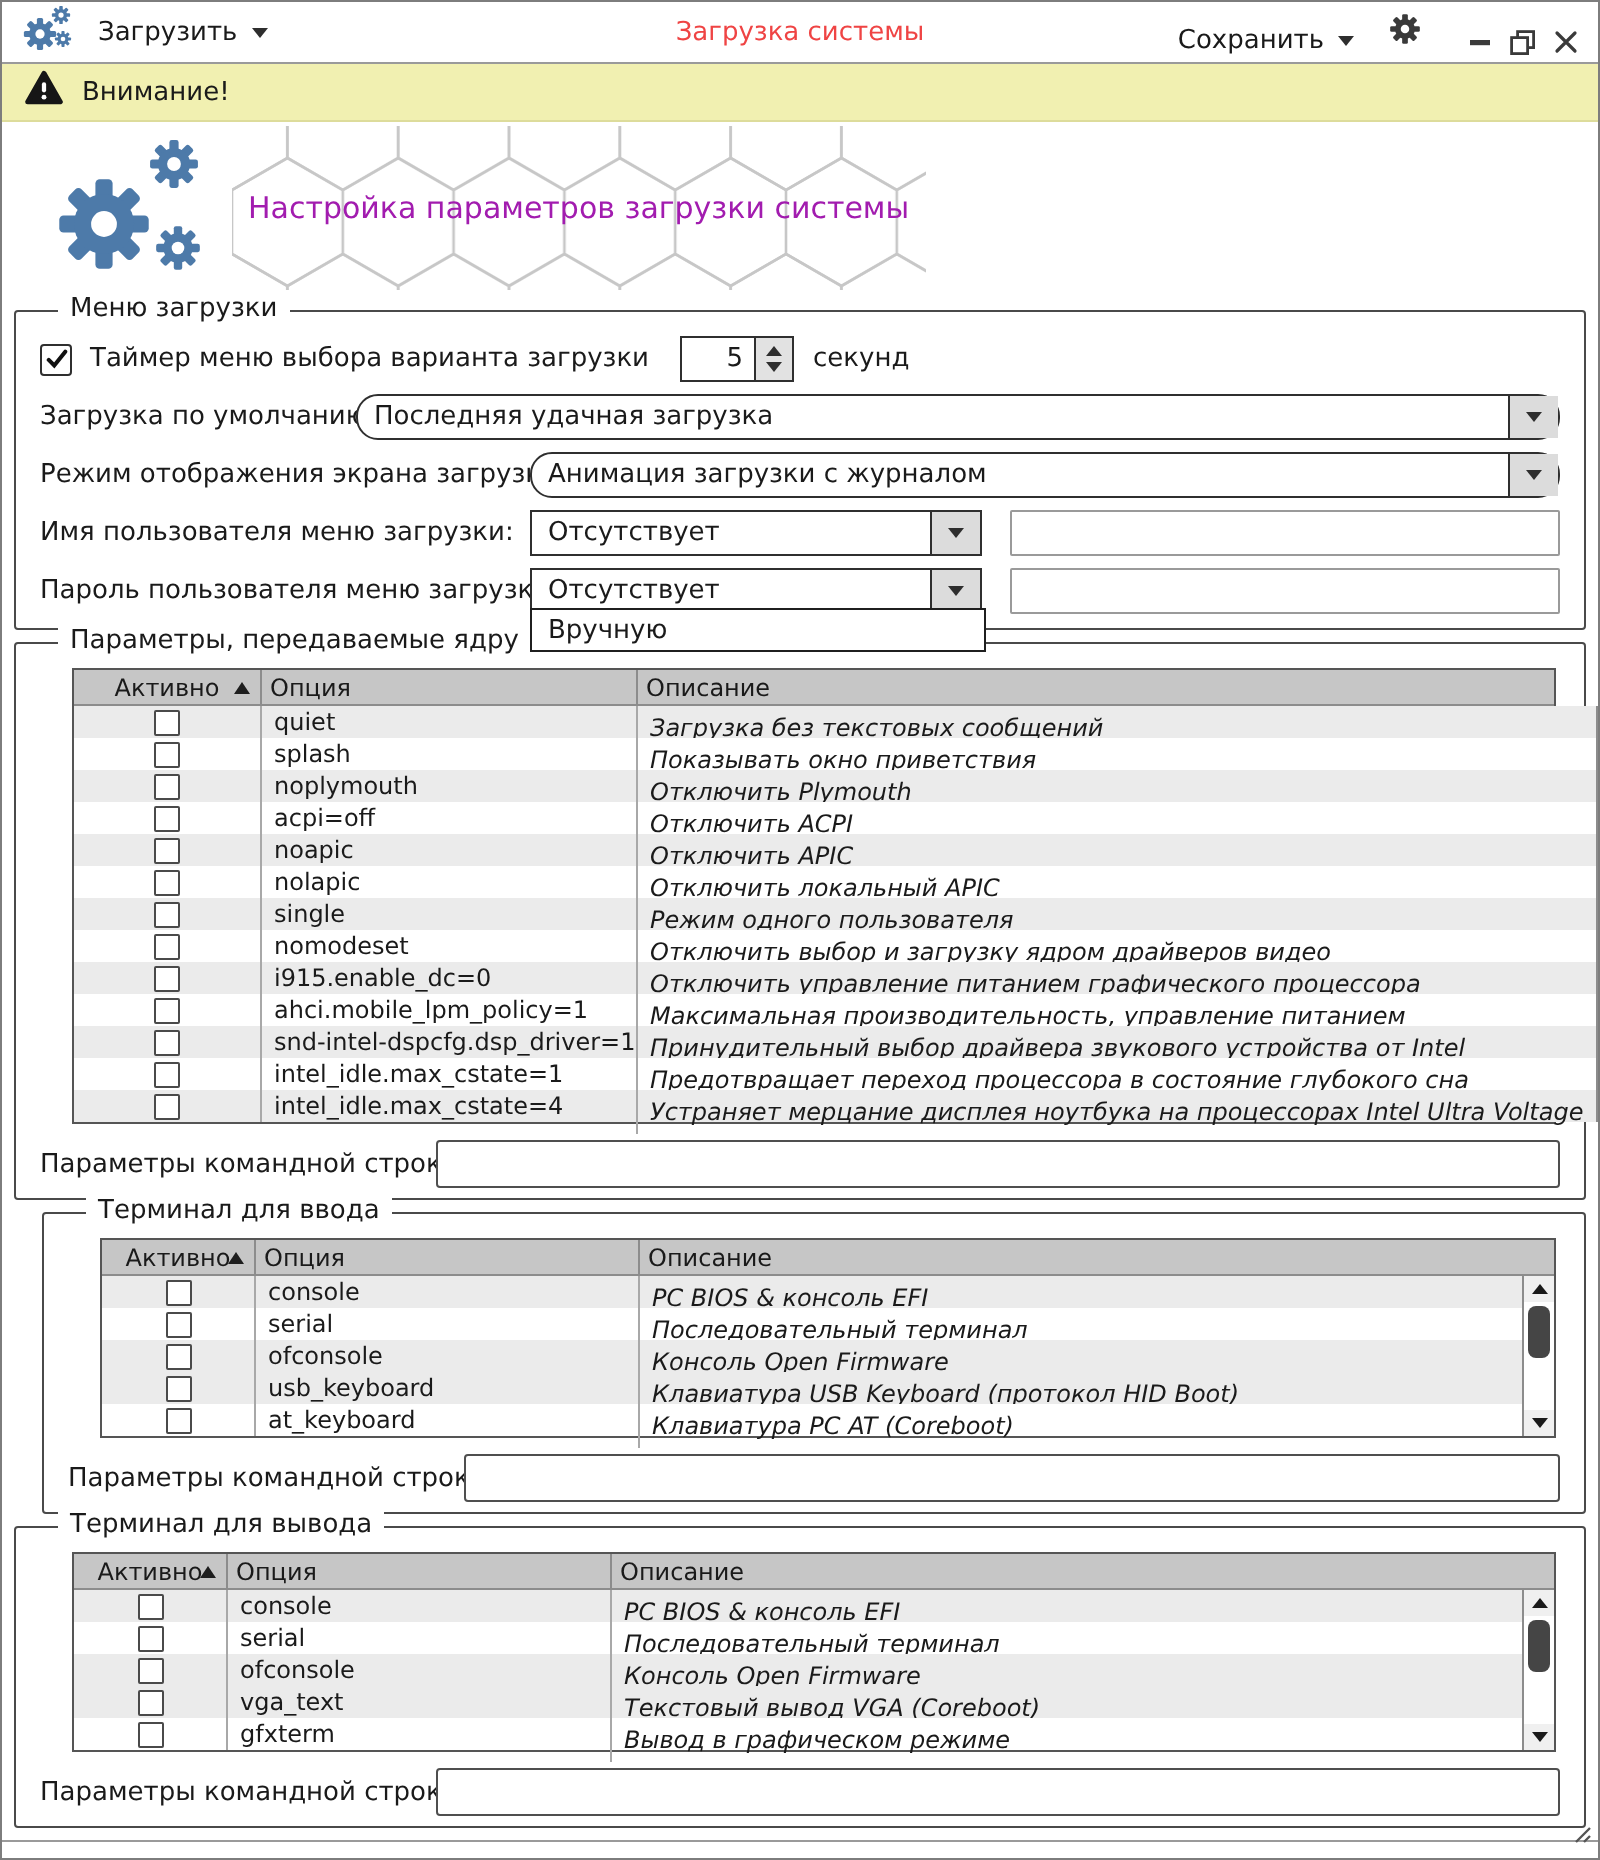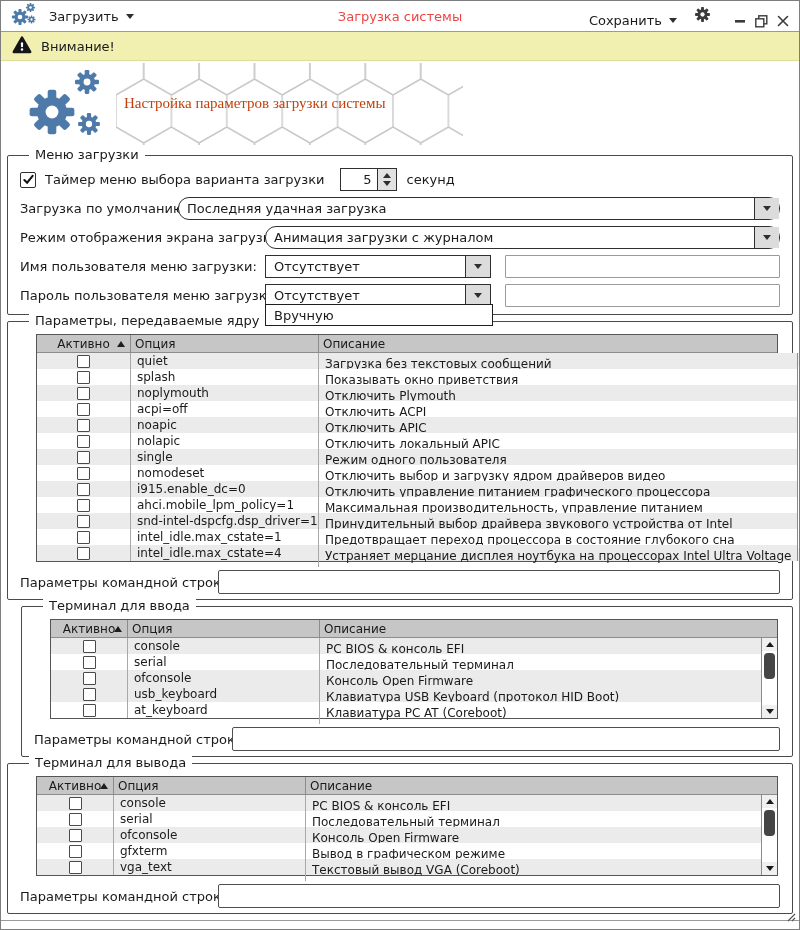--- a/index.html
+++ b/index.html
@@ -18,21 +18,21 @@
   .tri-up{width:0;height:0;border-left:4.5px solid transparent;border-right:4.5px solid transparent;
     border-bottom:5.5px solid #2e2e2e;}
   .winctl{display:flex;align-items:center;gap:9px;margin-left:6px;}
   .winctl svg{display:block;}
   
   .warnbar{flex:0 0 28px;background:#f1f0b1;border-bottom:1px solid #dddc9b;
     display:flex;align-items:center;gap:9px;padding:0 11px;font-size:13px;}
   
   .hero{flex:0 0 88px;position:relative;background:#fff;overflow:hidden;}
   .hexwrap{position:absolute;left:115px;top:2px;width:347px;height:82px;}
-  .hero-title{position:absolute;left:123px;top:34px;font-size:15px;color:#c2410c;white-space:nowrap;font-family:Liberation Serif, serif;}
+  .hero-title{position:absolute;left:123px;top:34px;font-size:15px;color:#a21caf;white-space:nowrap;}
   .hero-gears{position:absolute;left:22px;top:4px;}
   
   .groupbox{position:relative;border:1px solid #4a4a4a;border-radius:2px;margin:0 6px;background:#fff;}
   .gb-legend{position:absolute;top:-9px;left:21px;background:#fff;padding:0 6px;font-size:13px;line-height:15px;}
   .gb1{margin-top:6px;flex:0 0 160px;padding:12px 12px 0 12px;box-sizing:border-box;}
   .gb2{margin-top:6px;flex:0 0 279px;box-sizing:border-box;}
   .gb3{margin-top:6px;flex:0 0 151px;box-sizing:border-box;margin-left:20px;}
   .gb4{margin-top:6px;flex:0 0 151px;box-sizing:border-box;}
   
   .form-row{display:flex;align-items:center;height:23px;margin-bottom:6px;font-size:13px;}
@@ -77,21 +77,21 @@
   .sort-arrow{position:absolute;right:5px;top:50%;margin-top:-3px;width:0;height:0;
     border-left:4.5px solid transparent;border-right:4.5px solid transparent;border-bottom:6px solid #1e1e1e;}
   .tbody-wrap{display:flex;align-items:stretch;}
   .rows{flex:1;display:flex;flex-direction:column;}
   .trow{display:flex;height:16px;font-size:12px;align-items:stretch;background:#fff;}
   .trow.even{background:#ebebeb;}
   .c-active{width:93px;flex:0 0 93px;display:flex;align-items:center;justify-content:center;}
   .c-option{width:188px;flex:0 0 188px;border-left:1px solid #a8a8a8;display:flex;align-items:center;
     padding:0 6px;box-sizing:border-box;white-space:nowrap;overflow:hidden;}
   .c-desc{flex:1;border-left:1px solid #a8a8a8;display:flex;align-items:center;
-    padding:11px 6px;box-sizing:border-box;white-space:nowrap;overflow:hidden;}
+    padding:11px 6px;box-sizing:border-box;white-space:nowrap;overflow:hidden;font-style:italic;}
   .t2 .c-active{width:76px;flex:0 0 76px;}
   .t2 .c-option{width:192px;flex:0 0 192px;}
   .rcb{width:11px;height:11px;border:1.3px solid #4a4a4a;background:#fff;border-radius:1px;
     display:inline-flex;align-items:center;justify-content:center;}
   
   .vscroll{width:15px;flex:0 0 15px;border-left:1px solid #8c8c8c;display:flex;flex-direction:column;background:#fdfdfd;}
   .sb-btn{height:13px;flex:0 0 13px;display:flex;align-items:center;justify-content:center;background:#f0f0f0;}
   .sb-btn .tri-up{border-left-width:4px;border-right-width:4px;border-bottom-width:5px;border-bottom-color:#1a1a1a;}
   .sb-btn .tri-down{border-left-width:4px;border-right-width:4px;border-top-width:5px;border-top-color:#1a1a1a;}
   .sb-track{flex:1;position:relative;background:#fff;}
@@ -556,38 +556,38 @@
             <div class="trow even">
               <div class="c-active">
                 <span class="rcb">
                   
                 </span>
               </div>
               <div class="c-option">ofconsole</div>
               <div class="c-desc">Консоль Open Firmware</div>
             </div>
 
+            <div class="trow even">
+              <div class="c-active">
+                <span class="rcb">
+                  
+                </span>
+              </div>
+              <div class="c-option">vga_text</div>
+              <div class="c-desc">Текстовый вывод VGA (Coreboot)</div>
+            </div>
+
             <div class="trow">
               <div class="c-active">
                 <span class="rcb">
                   
                 </span>
               </div>
               <div class="c-option">gfxterm</div>
               <div class="c-desc">Вывод в графическом режиме</div>
-            </div>
-
-            <div class="trow even">
-              <div class="c-active">
-                <span class="rcb">
-                  
-                </span>
-              </div>
-              <div class="c-option">vga_text</div>
-              <div class="c-desc">Текстовый вывод VGA (Coreboot)</div>
             </div>
           </div>
         <div class="vscroll">
           <div class="sb-btn">
               <span class="tri-up"></span>
             </div>
           <div class="sb-track">
               <div class="sb-thumb"></div>
             </div>
           <div class="sb-btn">

